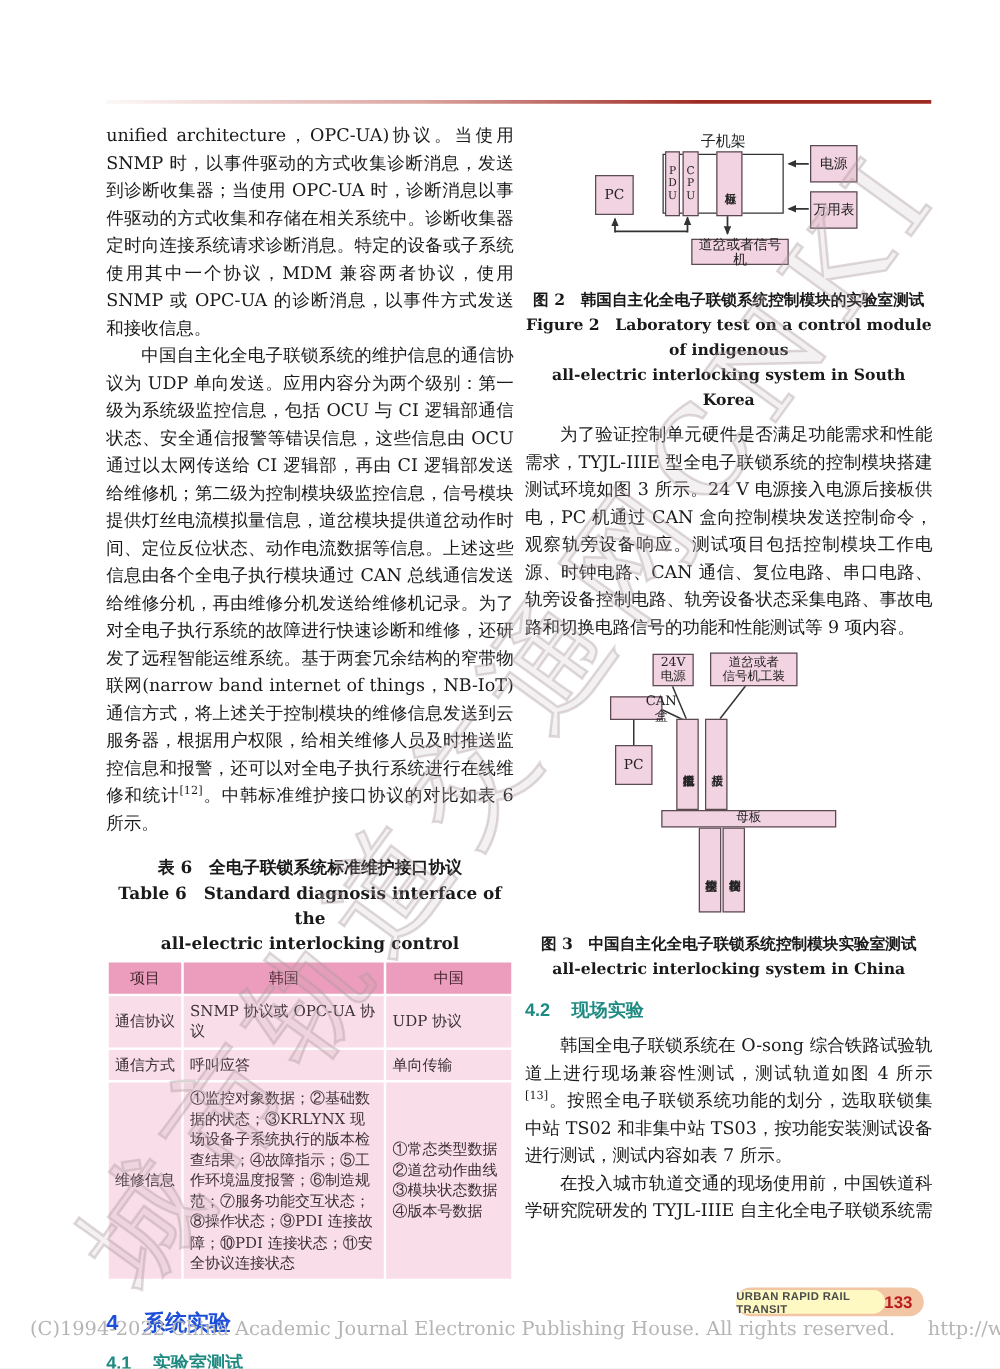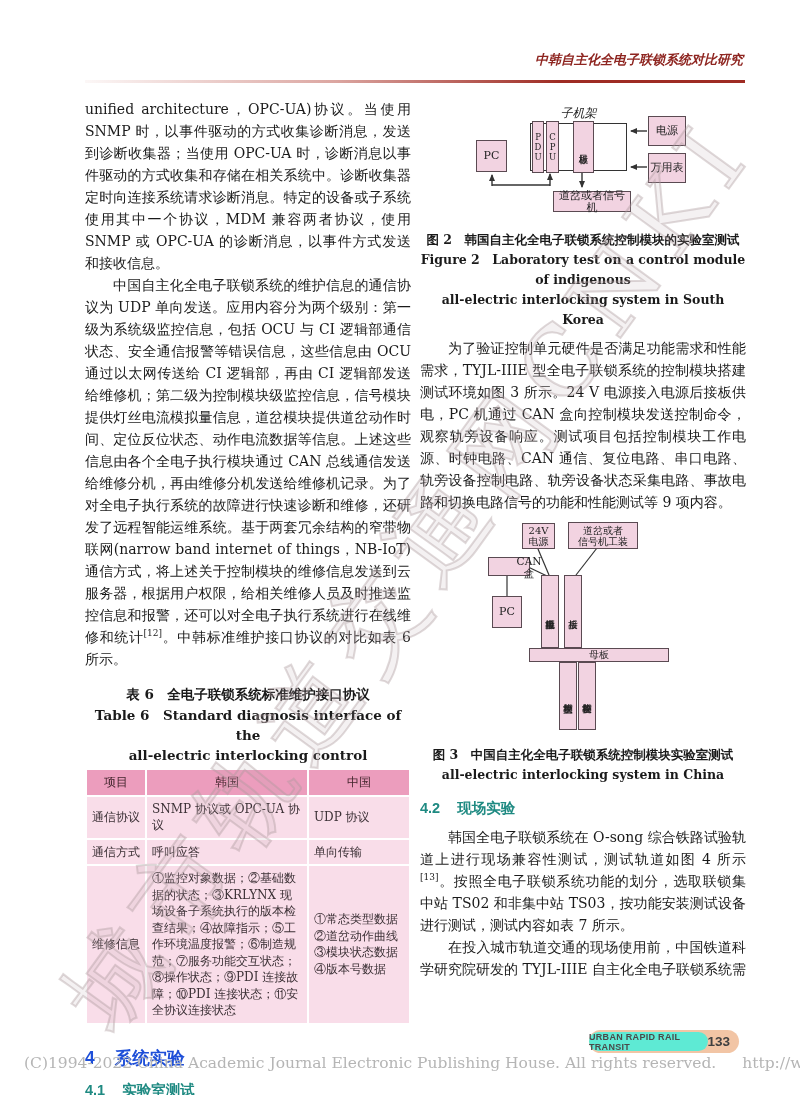--- a/index.html
+++ b/index.html
@@ -60,39 +60,38 @@
   }
   .wbox { background:#fff; border:1px solid #333; }
   .vtext { writing-mode:vertical-rl; text-orientation:upright; letter-spacing:0; }
   .fig-label { position:absolute; z-index:2; font-size:12px; color:#222; }
   .cap-zh { text-align:center; font-weight:bold; font-size:12.5px; line-height:20px; margin-top:11px; }
   .cap-en { text-align:center; font-weight:bold; font-size:12.5px; line-height:20px; }
   .mt6 { margin-top:7px; }
   
   .footer-pill { position:absolute; left:589px; top:1030px; width:150px; height:23px; background:#f2c5a5; border-radius:12px; z-index:3; }
   .footer-pill .inner {
-    position:absolute; left:0px; top:2px; height:19px; width:119px; background:#5eead4; border-radius:10px;
+    position:absolute; left:0px; top:2px; height:19px; width:119px; background:#fef9c3; border-radius:10px;
     display:flex; align-items:center; justify-content:center;
     font-family:"Liberation Sans","DejaVu Sans",sans-serif; font-size:9px; font-weight:bold; letter-spacing:0.3px; color:#4a4a4a;
   }
   .footer-pill .pageno {
     position:absolute; right:9px; top:0; height:23px; line-height:23px;
-    font-family:"Liberation Sans","DejaVu Sans",sans-serif; font-size:13.5px; font-weight:bold; color:#404040;
+    font-family:"Liberation Sans","DejaVu Sans",sans-serif; font-size:13.5px; font-weight:bold; color:#b91c1c;
   }
   .copyright { position:absolute; left:24px; top:1054px; font-size:15.5px; color:#b5b5b5; white-space:nowrap; }
   .copyright .url { margin-left:26px; }
 </style>
 </head>
 <body>
 
 <div class="page">
 
   <div class="watermark">城市轨道交通网CNKI</div>
 
-  <div class="running-title">中韩自主化全电子联锁系统对比研究</div>
   <div class="header-rule"></div>
 
   <div class="col col-left">
     <p class="body-text">unified architecture，OPC-UA)协议。当使用 SNMP 时，以事件驱动的方式收集诊断消息，发送到诊断收集器；当使用 OPC-UA 时，诊断消息以事件驱动的方式收集和存储在相关系统中。诊断收集器定时向连接系统请求诊断消息。特定的设备或子系统使用其中一个协议，MDM 兼容两者协议，使用 SNMP 或 OPC-UA 的诊断消息，以事件方式发送和接收信息。</p>
     <p class="body-text indent"><span>中国自主化全电子联锁系统的维护信息的通信协议为 UDP 单向发送。应用内容分为两个级别：第一级为系统级监控信息，包括 OCU 与 CI 逻辑部通信状态、安全通信报警等错误信息，这些信息由 OCU 通过以太网传送给 CI 逻辑部，再由 CI 逻辑部发送给维修机；第二级为控制模块级监控信息，信号模块提供灯丝电流模拟量信息，道岔模块提供道岔动作时间、定位反位状态、动作电流数据等信息。上述这些信息由各个全电子执行模块通过 CAN 总线通信发送给维修分机，再由维修分机发送给维修机记录。为了对全电子执行系统的故障进行快速诊断和维修，还研发了远程智能运维系统。基于两套冗余结构的窄带物联网(narrow band internet of things，NB-IoT)通信方式，将上述关于控制模块的维修信息发送到云服务器，根据用户权限，给相关维修人员及时推送监控信息和报警，还可以对全电子执行系统进行在线维修和统计</span><sup class="ref">[12]</sup><span>。中韩标准维护接口协议的对比如表 6 所示。</span></p>
 
     <div class="tbl-title-zh">表 6　全电子联锁系统标准维护接口协议</div>
     <div class="tbl-title-en">Table 6　Standard diagnosis interface of the</div>
     <div class="tbl-title-en">all-electric interlocking control</div>
 
@@ -143,21 +142,21 @@
             <path d="M0,0 L7,3 L0,6 z" fill="#333"></path>
           </marker>
         </defs>
         <line x1="227" y1="24" x2="211" y2="24" stroke="#333" stroke-width="1.4" marker-end="url(#a2)"></line>
         <line x1="227" y1="60" x2="211" y2="60" stroke="#333" stroke-width="1.4" marker-end="url(#a2)"></line>
         <line x1="162" y1="65" x2="162" y2="80" stroke="#333" stroke-width="1.4" marker-end="url(#a2)"></line>
         <line x1="72" y1="78" x2="130" y2="78" stroke="#333" stroke-width="1.4"></line>
         <line x1="72" y1="79" x2="72" y2="68" stroke="#333" stroke-width="1.4" marker-end="url(#a2)"></line>
         <line x1="130" y1="79" x2="130" y2="67" stroke="#333" stroke-width="1.4" marker-end="url(#a2)"></line>
       </svg>
-      <div class="fig-label" style="left:110px; top:-2px; width:97px; text-align:center;font-style:italic;">子机架</div>
+      <div class="fig-label" style="left:110px; top:-2px; width:97px; text-align:center;">子机架</div>
       <div class="dbox wbox" style="left:110px; top:16px; width:97px; height:48px;">
         <div class="dbox vtext" style="left:1px; top:-3px; width:12px; height:52px; font-size:8.5px;">PDU</div>
         <div class="dbox vtext" style="left:15px; top:-3px; width:13px; height:52px; font-size:8.5px;">CPU</div>
         <div class="dbox vtext" style="left:42px; top:-3px; width:21px; height:52px; font-size:9.5px;">目标板</div>
       </div>
       <div class="dbox" style="left:56px; top:33px; width:31px; height:32px;">PC</div>
       <div class="dbox" style="left:228px; top:9px; width:38px; height:30px;">电源</div>
       <div class="dbox" style="left:228px; top:46px; width:38px; height:30px;">万用表</div>
       <div class="dbox" style="left:133px; top:84px; width:78px; height:21px;">道岔或者信号机</div>
     </div>

